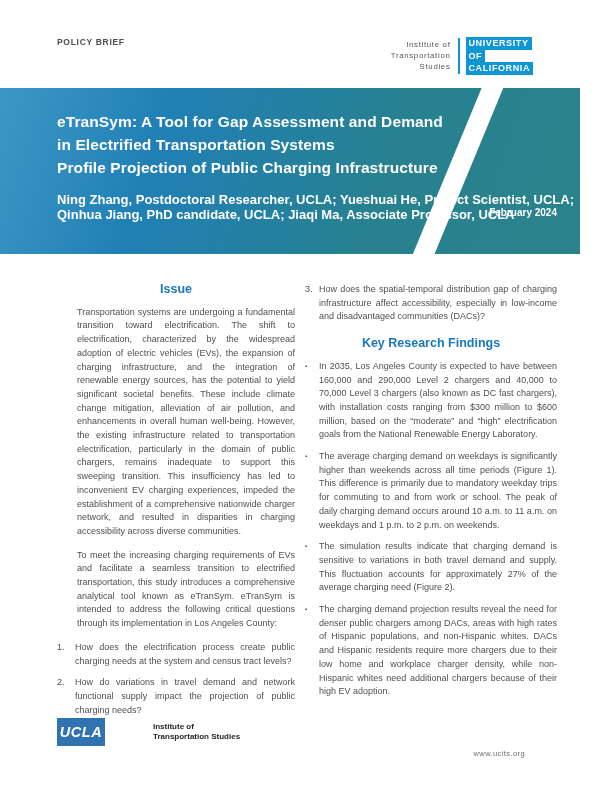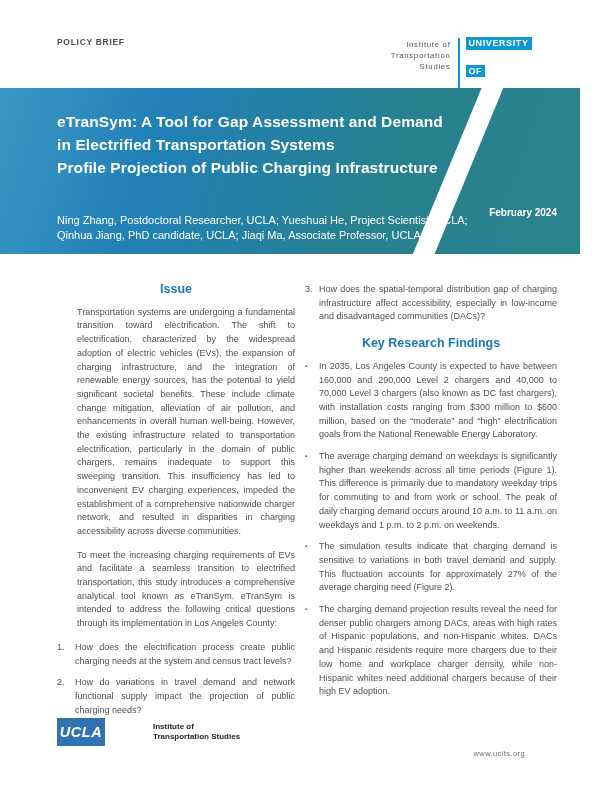--- a/index.html
+++ b/index.html
@@ -43,21 +43,21 @@
   }
   .uc-boxes { display: flex; flex-direction: column; align-items: flex-start; }
   .uc-box {
     display: inline-block;
     background: #0f96d4;
     color: #ffffff;
     font-weight: bold;
     font-size: 9px;
     letter-spacing: 0.6px;
     padding: 1px 3px 1.5px 3px;
-    margin-bottom: 15px;
+    margin-bottom: 0;
   }
 
   
   .banner {
     position: absolute;
     left: 0; top: 88px;
     width: 612px; height: 166px;
     background: linear-gradient(108deg, #3d97c5 0%, #2080b6 26%, #27818f 63%, #2b838b 100%);
     overflow: hidden;
     color: #ffffff;
@@ -74,24 +74,23 @@
     left: 57px; top: 22px;
     font-size: 15.5px;
     font-weight: bold;
     line-height: 23px;
     letter-spacing: 0.1px;
   }
   .banner-title span { display: block; }
   .banner-authors {
     position: absolute;
     left: 57px; top: 105px;
-    font-size: 11px;
-    font-weight: normal;
+    font-size: 13px;
+    font-weight: bold;
     line-height: 14.5px;
-    margin-top: 20px;
   }
   .banner-authors span { display: block; }
   .banner-date {
     position: absolute;
     right: 55px; top: 119px;
     font-size: 10px;
     font-weight: bold;
   }
 
   

